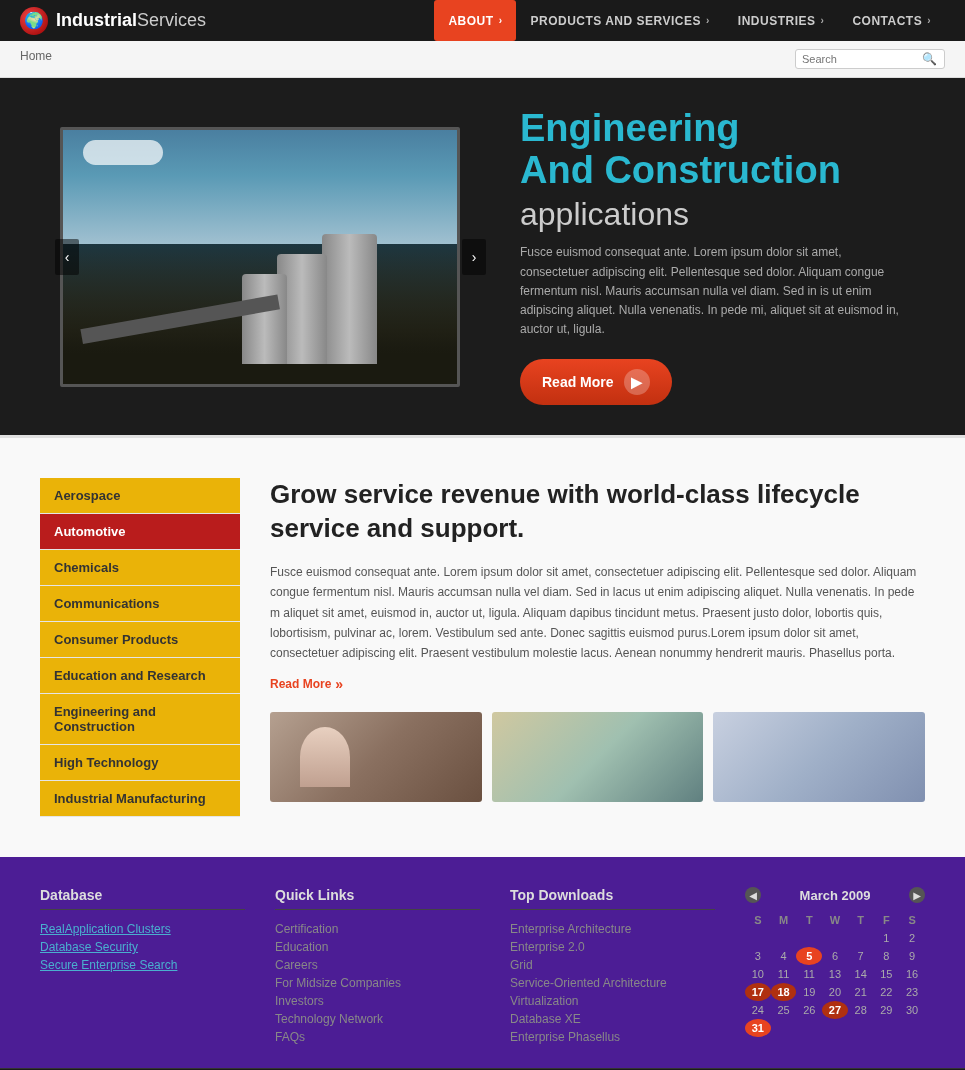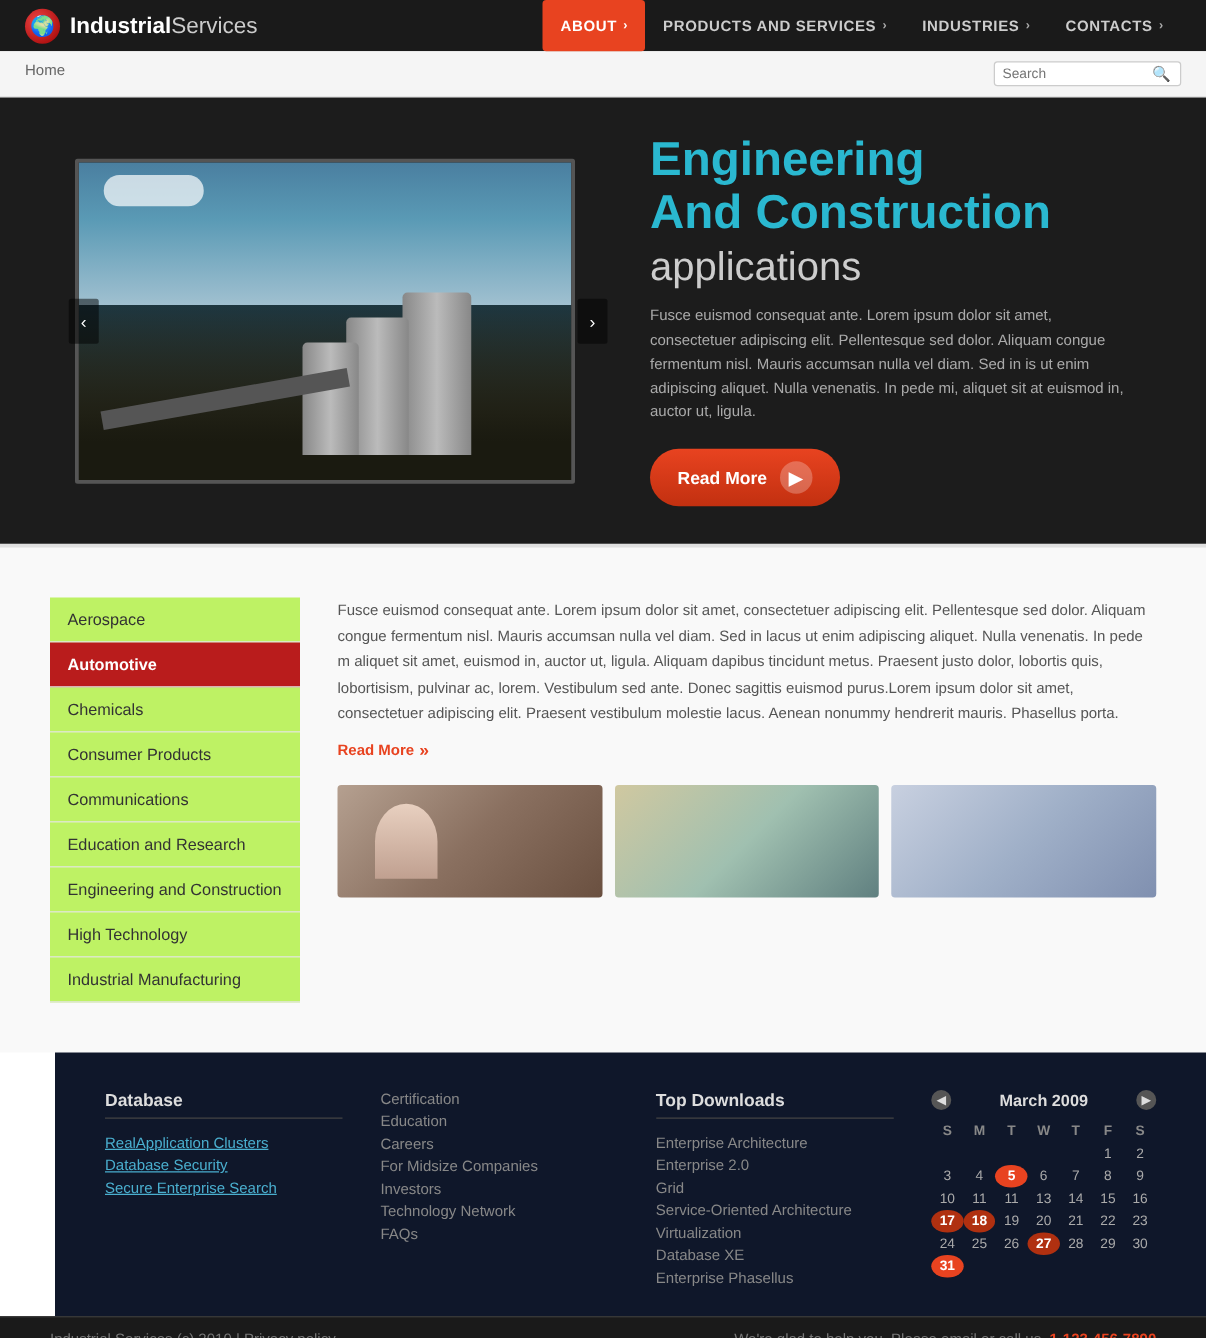--- a/index.html
+++ b/index.html
@@ -228,21 +228,22 @@
     }
     #sidebar {
       flex: 0 0 200px;
     }
     .sidebar-item {
       padding: 10px 14px;
       font-size: 13px;
       color: #333;
       cursor: pointer;
       border-bottom: 1px solid #e5e5e5;
-      background: #bef264;
+      background: #eab308;
+      font-weight: bold;
     }
     .sidebar-item.active {
       background: #b91c1c;
       color: #fff;
       font-weight: bold;
     }
 
     #main-content { flex: 1; }
     #main-content h2 {
       font-size: 26px;
@@ -293,26 +294,25 @@
     }
     .photo-thumb.p2 {
       background: linear-gradient(135deg, #d0c8a0 0%, #a0c0b0 50%, #608080 100%);
     }
     .photo-thumb.p3 {
       background: linear-gradient(135deg, #c8d0e0 0%, #a0b0c8 50%, #8090b0 100%);
     }
 
     
     #footer {
-      background: #0f172a;
+      background: #4c1d95;
       color: #aaa;
       padding: 30px 40px 20px;
       display: flex;
       gap: 30px;
-      margin-left: 44px;
     }
     .footer-col { flex: 1; }
     .footer-col h3 {
       color: #ddd;
       font-size: 14px;
       font-weight: bold;
       margin-bottom: 12px;
       border-bottom: 1px solid #444;
       padding-bottom: 6px;
     }
@@ -464,28 +464,29 @@
       <span class="arrow-circle">▶</span>
     </button>
   </div>
 </div>
 
 <div id="middle">
   <div id="sidebar">
     <div class="sidebar-item">Aerospace</div>
     <div class="sidebar-item active">Automotive</div>
     <div class="sidebar-item">Chemicals</div>
+    <div class="sidebar-item">Communications</div>
     <div class="sidebar-item">Consumer Products</div>
-    <div class="sidebar-item">Communications</div>
     <div class="sidebar-item">Education and Research</div>
     <div class="sidebar-item">Engineering and Construction</div>
     <div class="sidebar-item">High Technology</div>
     <div class="sidebar-item">Industrial Manufacturing</div>
   </div>
   <div id="main-content">
+    <h2>Grow service revenue with world-class lifecycle service and support.</h2>
     <p class="body-text">Fusce euismod consequat ante. Lorem ipsum dolor sit amet, consectetuer adipiscing elit. Pellentesque sed dolor. Aliquam congue fermentum nisl. Mauris accumsan nulla vel diam. Sed in lacus ut enim adipiscing aliquet. Nulla venenatis. In pede m aliquet sit amet, euismod in, auctor ut, ligula. Aliquam dapibus tincidunt metus. Praesent justo dolor, lobortis quis, lobortisism, pulvinar ac, lorem. Vestibulum sed ante. Donec sagittis euismod purus.Lorem ipsum dolor sit amet, consectetuer adipiscing elit. Praesent vestibulum molestie lacus. Aenean nonummy hendrerit mauris. Phasellus porta.</p>
     <div class="read-more-link">
       <span>Read More</span>
       <span class="arrow">»</span>
     </div>
     <div class="photo-row">
       <div class="photo-thumb p1"></div>
       <div class="photo-thumb p2"></div>
       <div class="photo-thumb p3"></div>
     </div>
@@ -493,20 +494,21 @@
 </div>
 
 <div id="footer">
   <div class="footer-col">
     <h3>Database</h3>
     <a class="footer-link">RealApplication Clusters</a>
     <a class="footer-link">Database Security</a>
     <a class="footer-link">Secure Enterprise Search</a>
   </div>
   <div class="footer-col">
+    <h3>Quick Links</h3>
     <a class="footer-link plain">Certification</a>
     <a class="footer-link plain">Education</a>
     <a class="footer-link plain">Careers</a>
     <a class="footer-link plain">For Midsize Companies</a>
     <a class="footer-link plain">Investors</a>
     <a class="footer-link plain">Technology Network</a>
     <a class="footer-link plain">FAQs</a>
   </div>
   <div class="footer-col">
     <h3>Top Downloads</h3>

